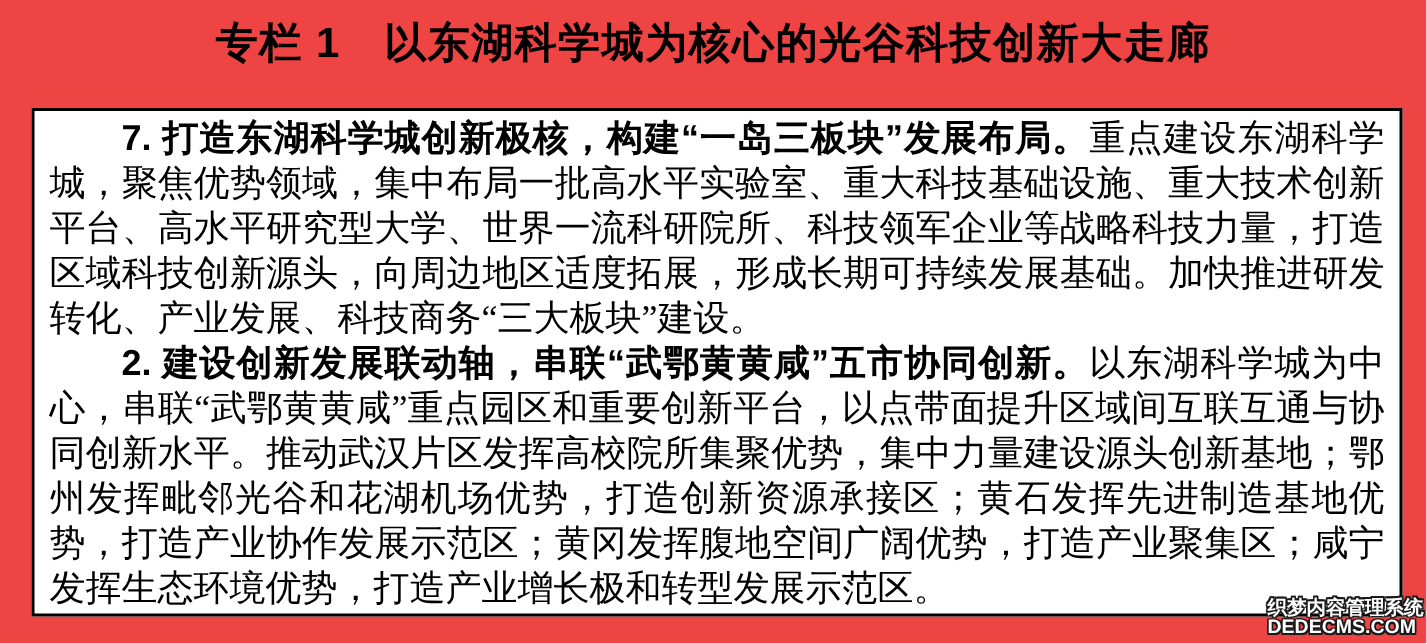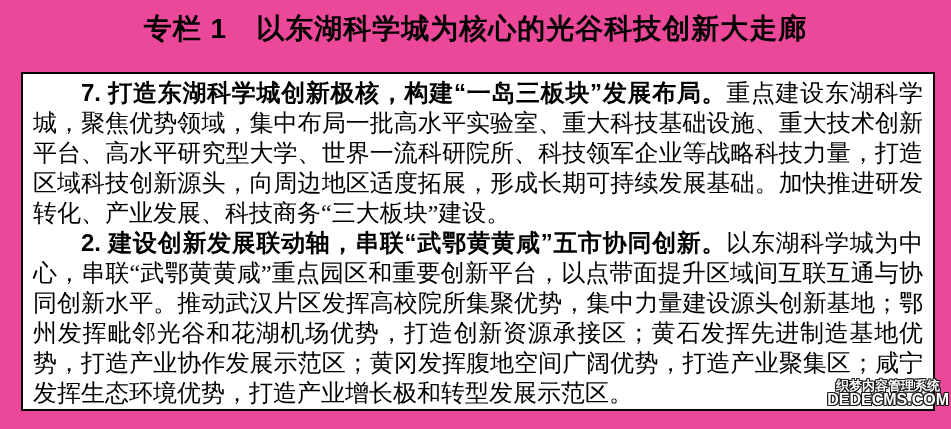--- a/index.html
+++ b/index.html
@@ -5,21 +5,21 @@
   * { box-sizing: border-box; }
   html, body {
     margin: 0;
     padding: 0;
     background: #ffffff;
   }
   .page {
     position: relative;
     width: 951px;
     height: 429px;
-    background: #ec4899;
+    background: #ef4444;
     overflow: hidden;
     font-family: "Liberation Serif", "DejaVu Serif", serif;
     color: #000000;
   }
   .title {
     margin: 0;
     padding-top: 11px;
     text-align: center;
     font-family: "Liberation Sans", "DejaVu Sans", sans-serif;
     font-weight: bold;
@@ -47,43 +47,42 @@
     text-indent: 2em;
     color: #000000;
   }
   .box p .lead {
     font-family: "Liberation Sans", "DejaVu Sans", sans-serif;
     font-weight: bold;
   }
   .watermark {
     position: absolute;
     right: 2px;
-    bottom: 20px;
-    text-align: center;
+    bottom: 4px;
     font-family: "Liberation Sans", "DejaVu Sans", sans-serif;
     font-weight: bold;
     color: #ffffff;
     text-shadow:
       -1px -1px 0 #1a1a1a,
        1px -1px 0 #1a1a1a,
       -1px  1px 0 #1a1a1a,
        1px  1px 0 #1a1a1a,
        0   -1px 0 #1a1a1a,
        0    1px 0 #1a1a1a,
       -1px  0   0 #1a1a1a,
        1px  0   0 #1a1a1a;
     line-height: 1.05;
     margin-left: 29px;
   }
   .watermark .wm-cn {
     font-size: 13px;
     letter-spacing: 0px;
   }
   .watermark .wm-en {
-    font-size: 16px;
+    font-size: 13px;
     letter-spacing: 0px;
   }
 </style>
 </head>
 <body>
 
 <div class="page">
 
   <h1 class="title">专栏 1　以东湖科学城为核心的光谷科技创新大走廊</h1>
 

